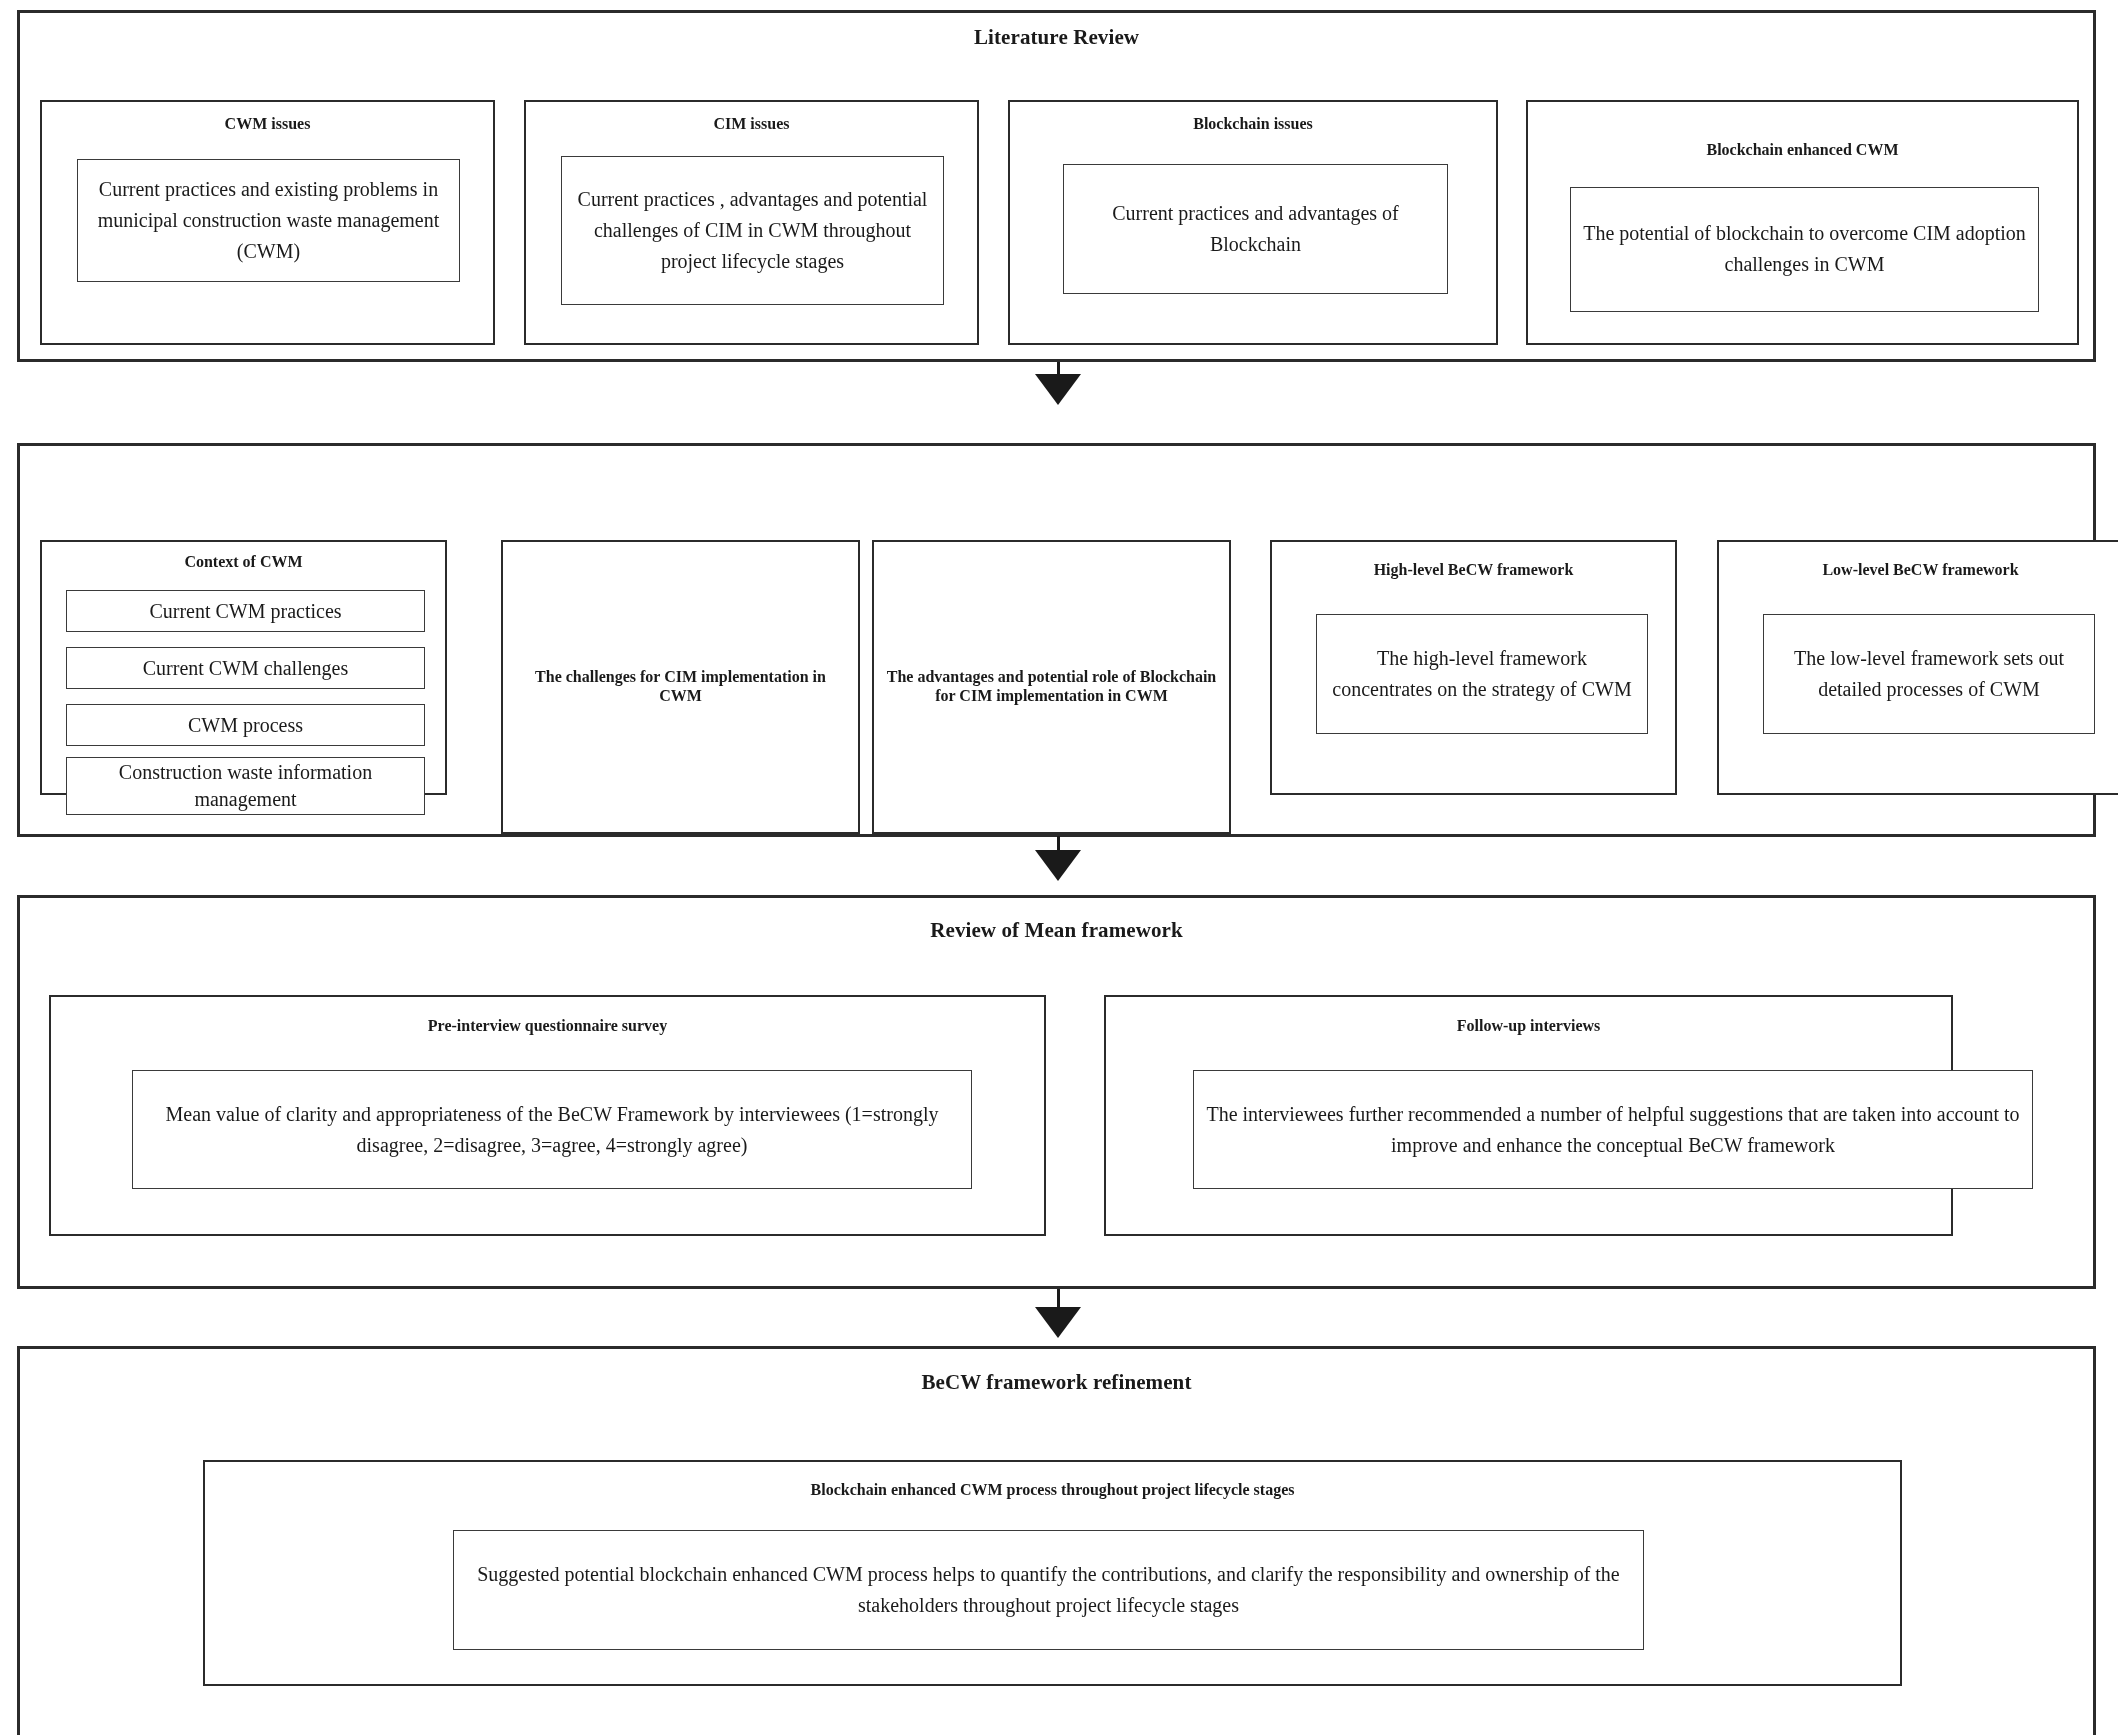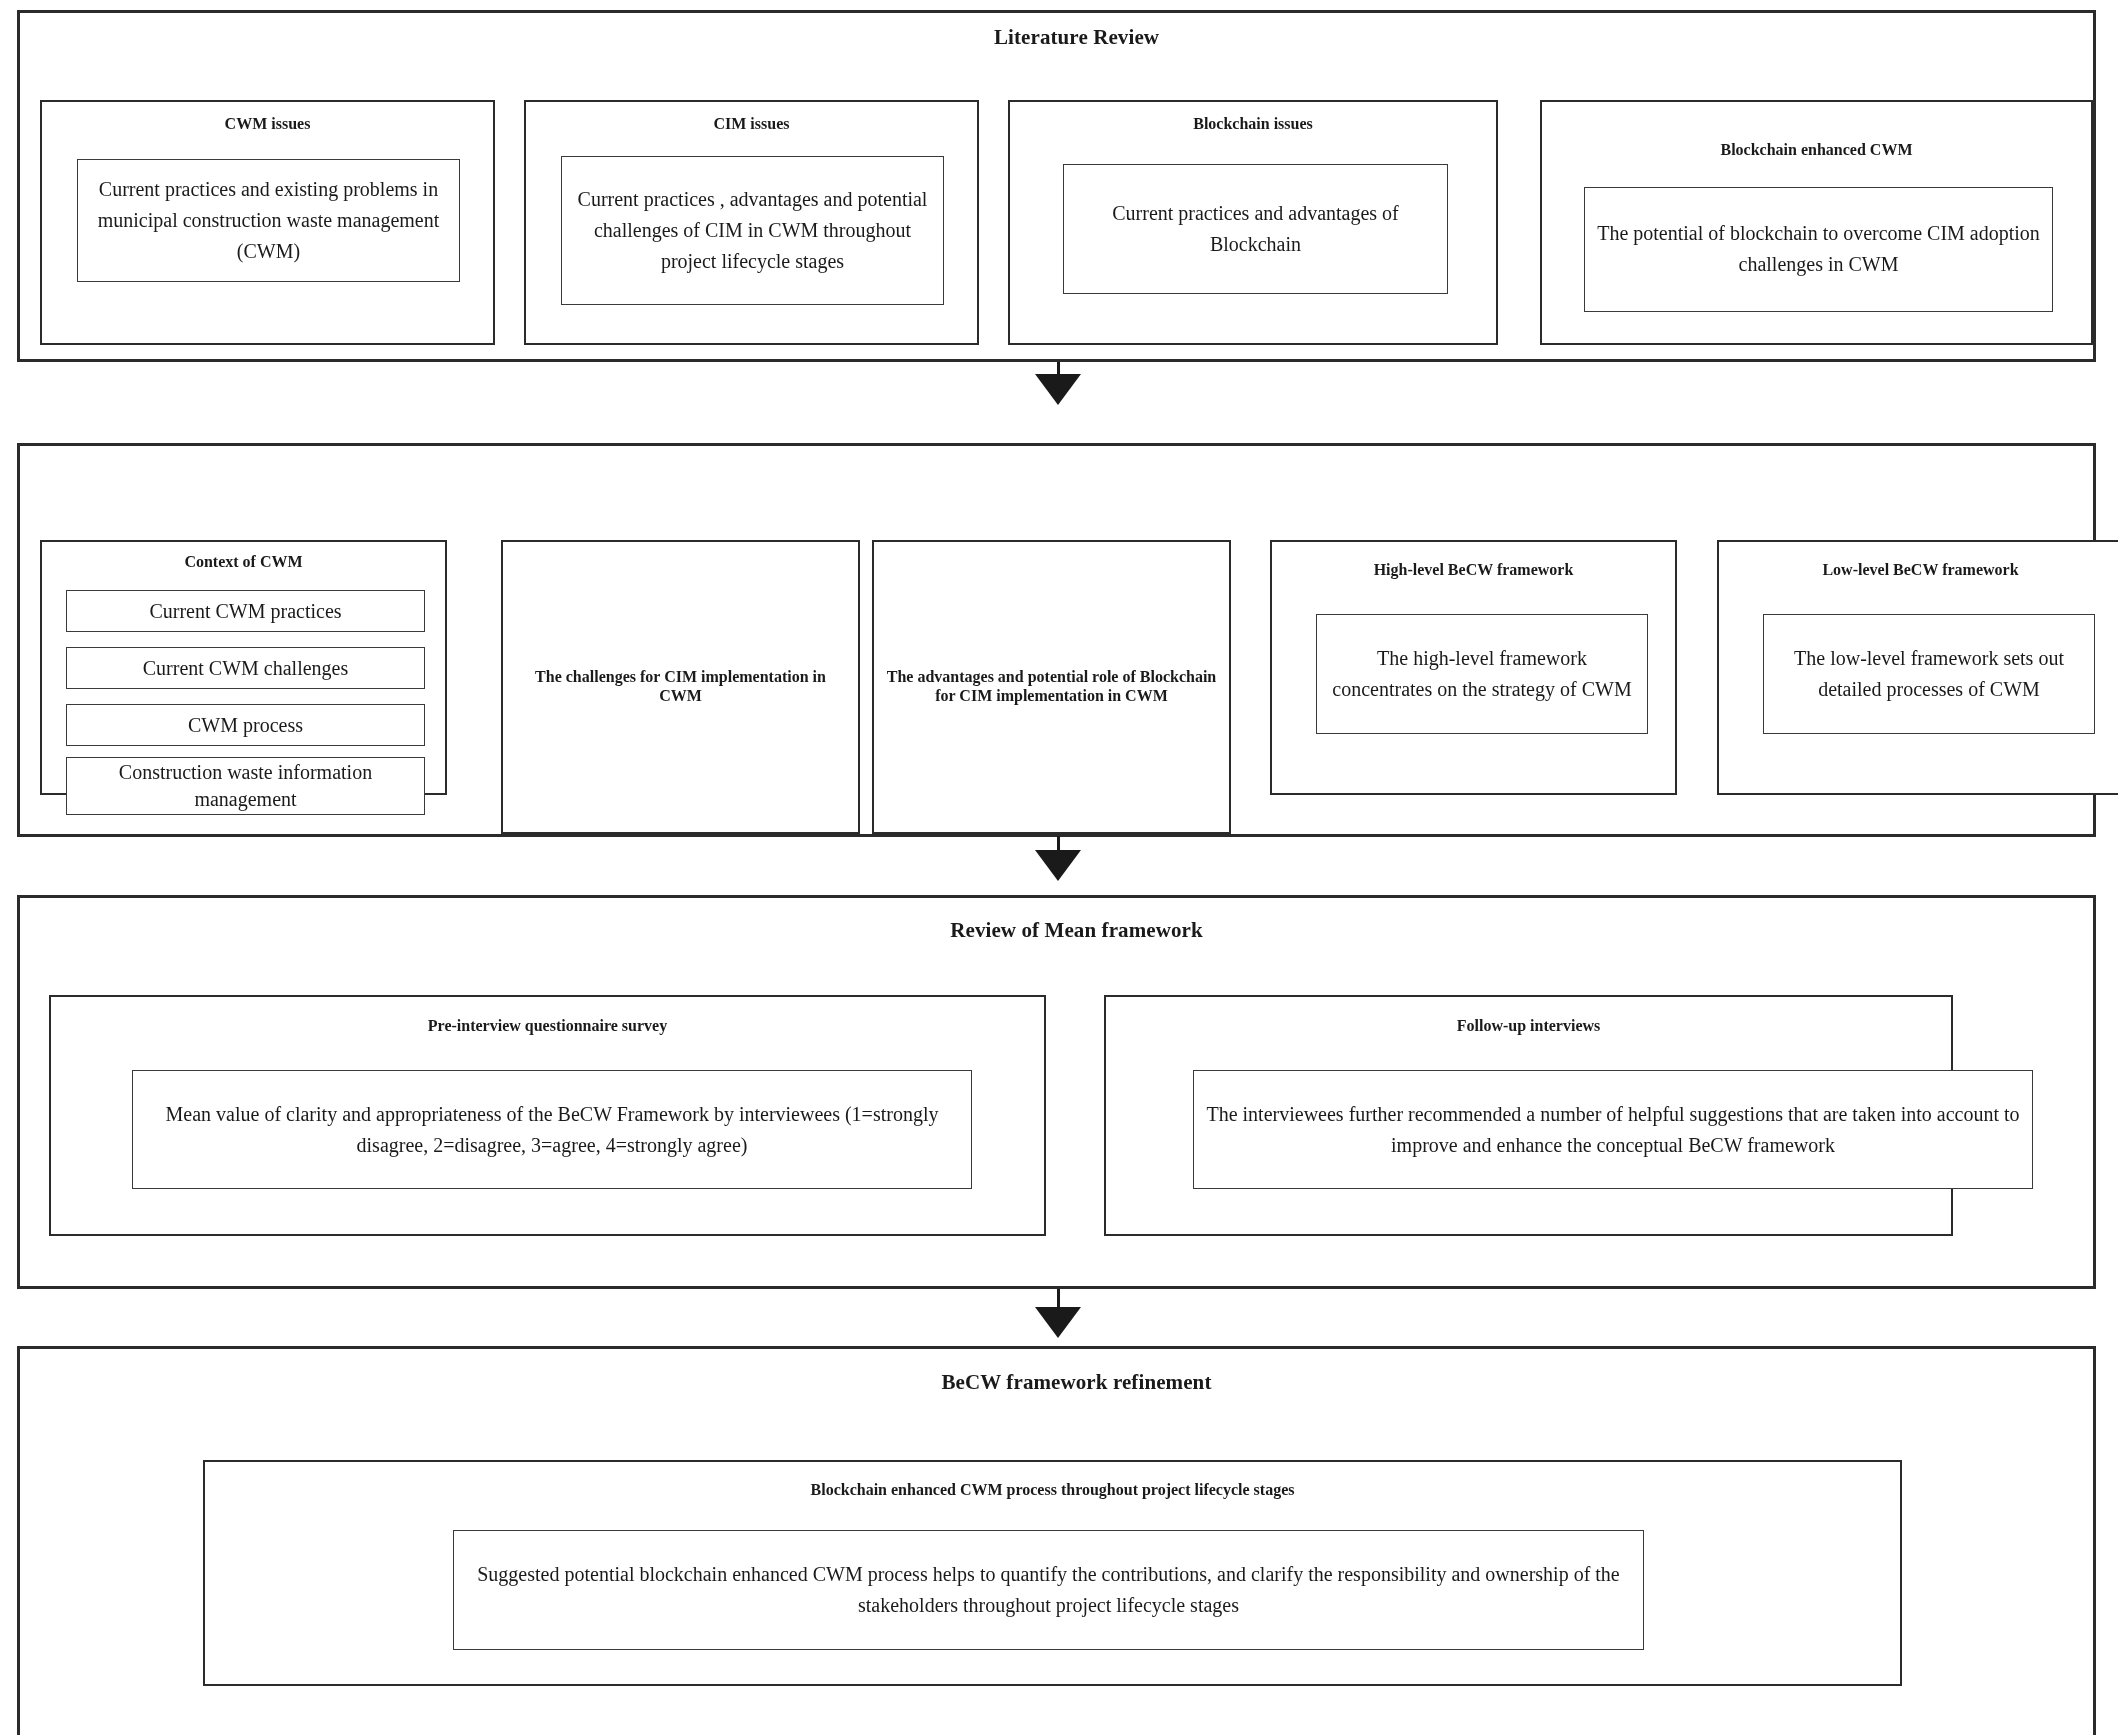--- a/index.html
+++ b/index.html
@@ -28,21 +28,20 @@
   }
   .stage-title {
     position: absolute;
     left: 0;
     width: 100%;
     text-align: center;
     font-weight: bold;
     font-size: 21px;
     line-height: 1.15;
     letter-spacing: 0.1px;
-    padding-left: 20px;
   }
   .card {
     position: absolute;
     border: 2.9px solid #2b2b2b;
     background: #ffffff;
     box-sizing: border-box;
   }
   .card-title {
     position: absolute;
     left: 0;
@@ -139,21 +138,21 @@
       </div>
     </div>
 
     <div class="card" style="left:988px; top:87px; width:490px; height:245px;">
       <div class="card-title" style="top:13.5px;">Blockchain issues</div>
       <div class="inner" style="left:53px; top:62px; width:385px; height:130px;">
         <p>Current practices and advantages of Blockchain</p>
       </div>
     </div>
 
-    <div class="card" style="left:1506px; top:87px; width:553px; height:245px;margin-left:14px;">
+    <div class="card" style="left:1506px; top:87px; width:553px; height:245px;">
       <div class="card-title" style="top:39px;">Blockchain enhanced CWM</div>
       <div class="inner" style="left:42px; top:85px; width:469px; height:125px;">
         <p>The potential of blockchain to overcome CIM adoption challenges in CWM</p>
       </div>
     </div>
   </div>
 
   <div class="connector" style="left:1058px; top:362px; height:38px;">
     <div class="shaft" style="height:19px;"></div>
     <div class="head" style="top:11.6px;"></div>

